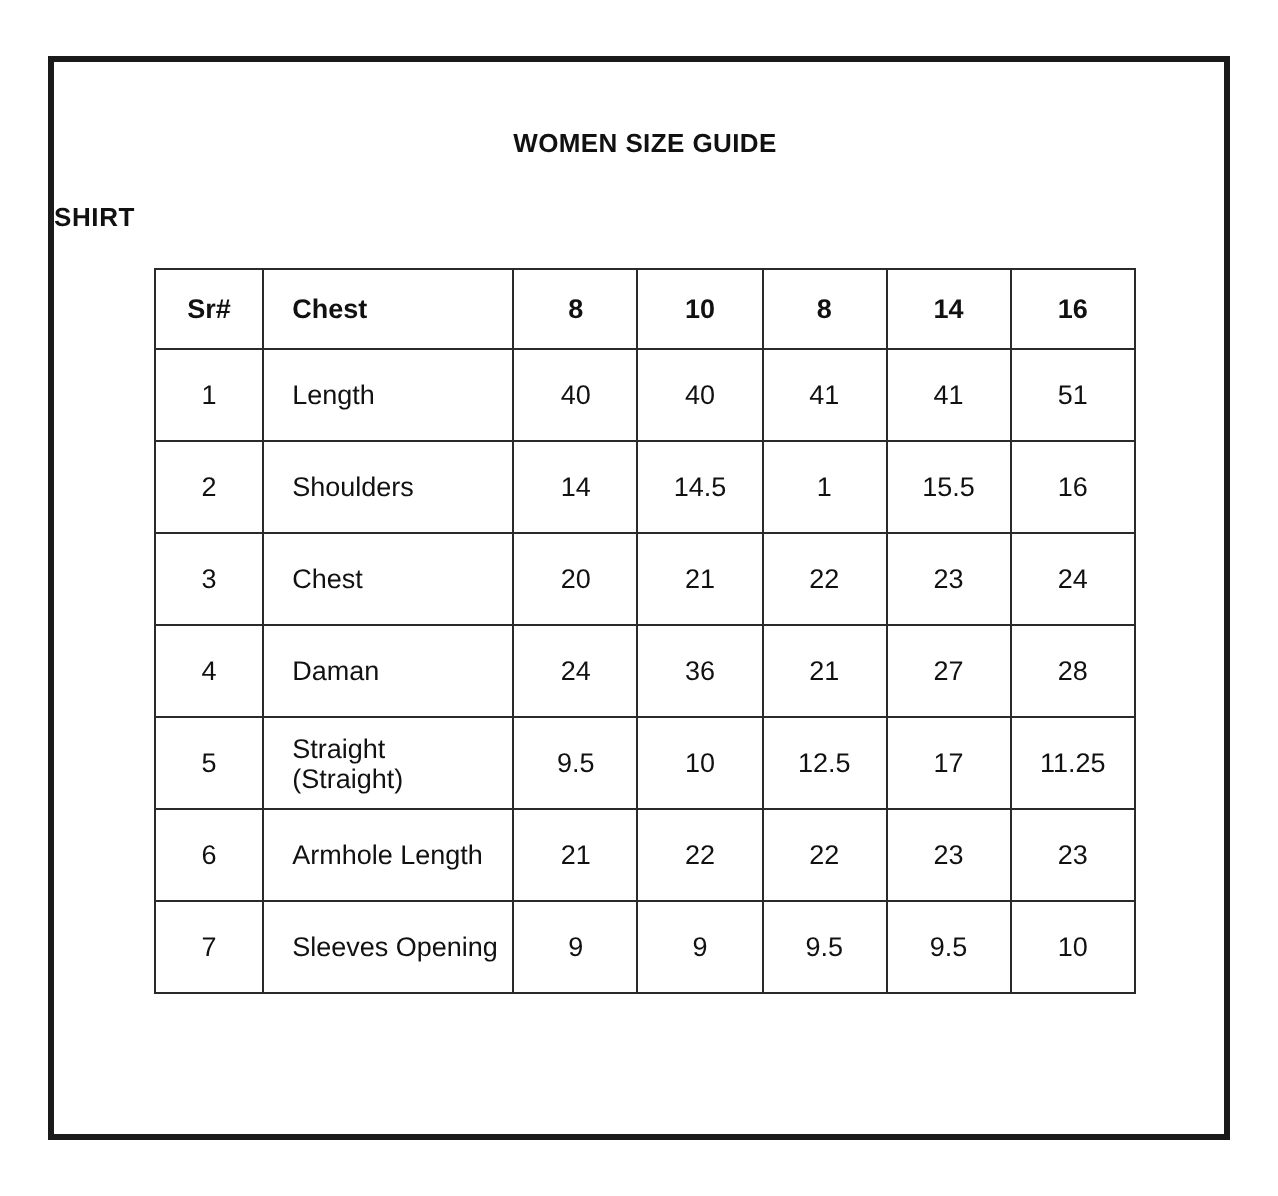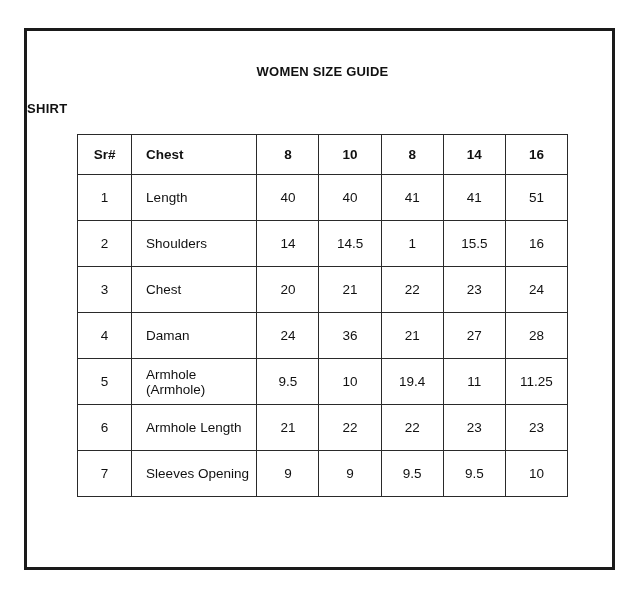--- a/index.html
+++ b/index.html
@@ -136,25 +136,25 @@
             <td class="cell-center">4</td>
             <td class="cell-left">Daman</td>
             <td class="cell-center">24</td>
             <td class="cell-center">36</td>
             <td class="cell-center">21</td>
             <td class="cell-center">27</td>
             <td class="cell-center">28</td>
           </tr>
           <tr>
             <td class="cell-center">5</td>
-            <td class="cell-left">Armhole (Armhole)</td>
+            <td class="cell-left">Straight (Straight)</td>
             <td class="cell-center">9.5</td>
             <td class="cell-center">10</td>
-            <td class="cell-center">19.4</td>
-            <td class="cell-center">11</td>
+            <td class="cell-center">12.5</td>
+            <td class="cell-center">17</td>
             <td class="cell-center">11.25</td>
           </tr>
           <tr>
             <td class="cell-center">6</td>
             <td class="cell-left">Armhole Length</td>
             <td class="cell-center">21</td>
             <td class="cell-center">22</td>
             <td class="cell-center">22</td>
             <td class="cell-center">23</td>
             <td class="cell-center">23</td>

